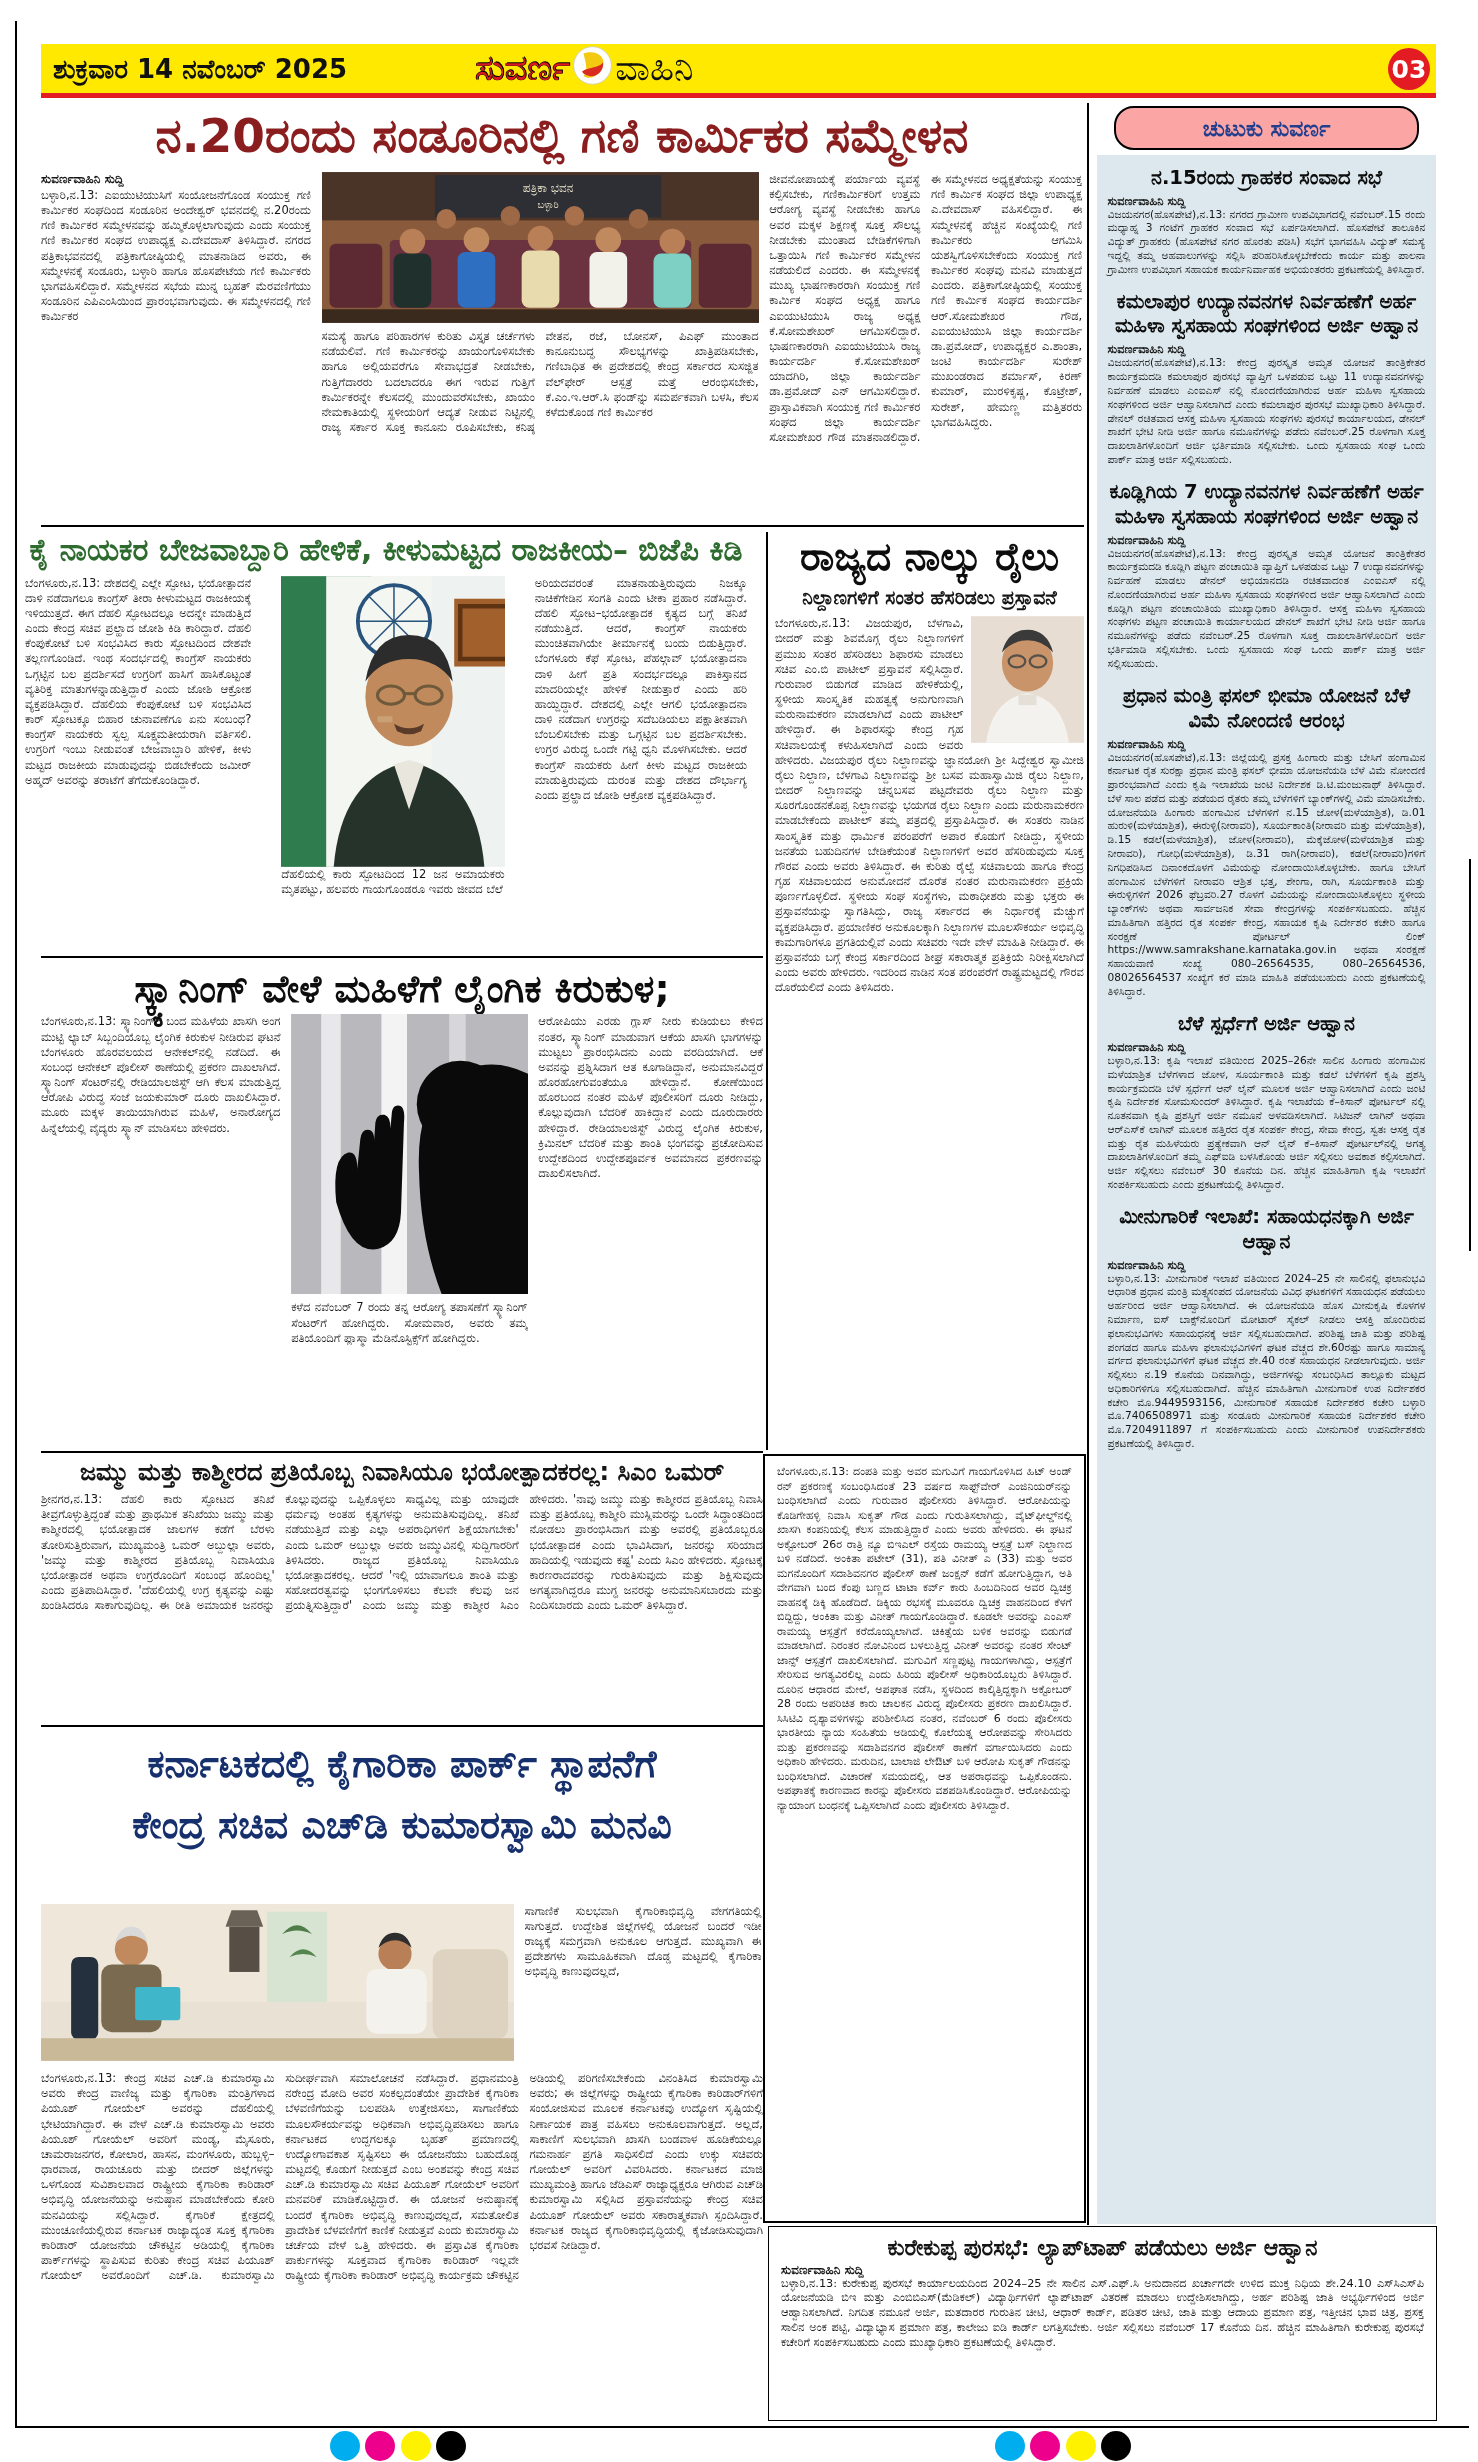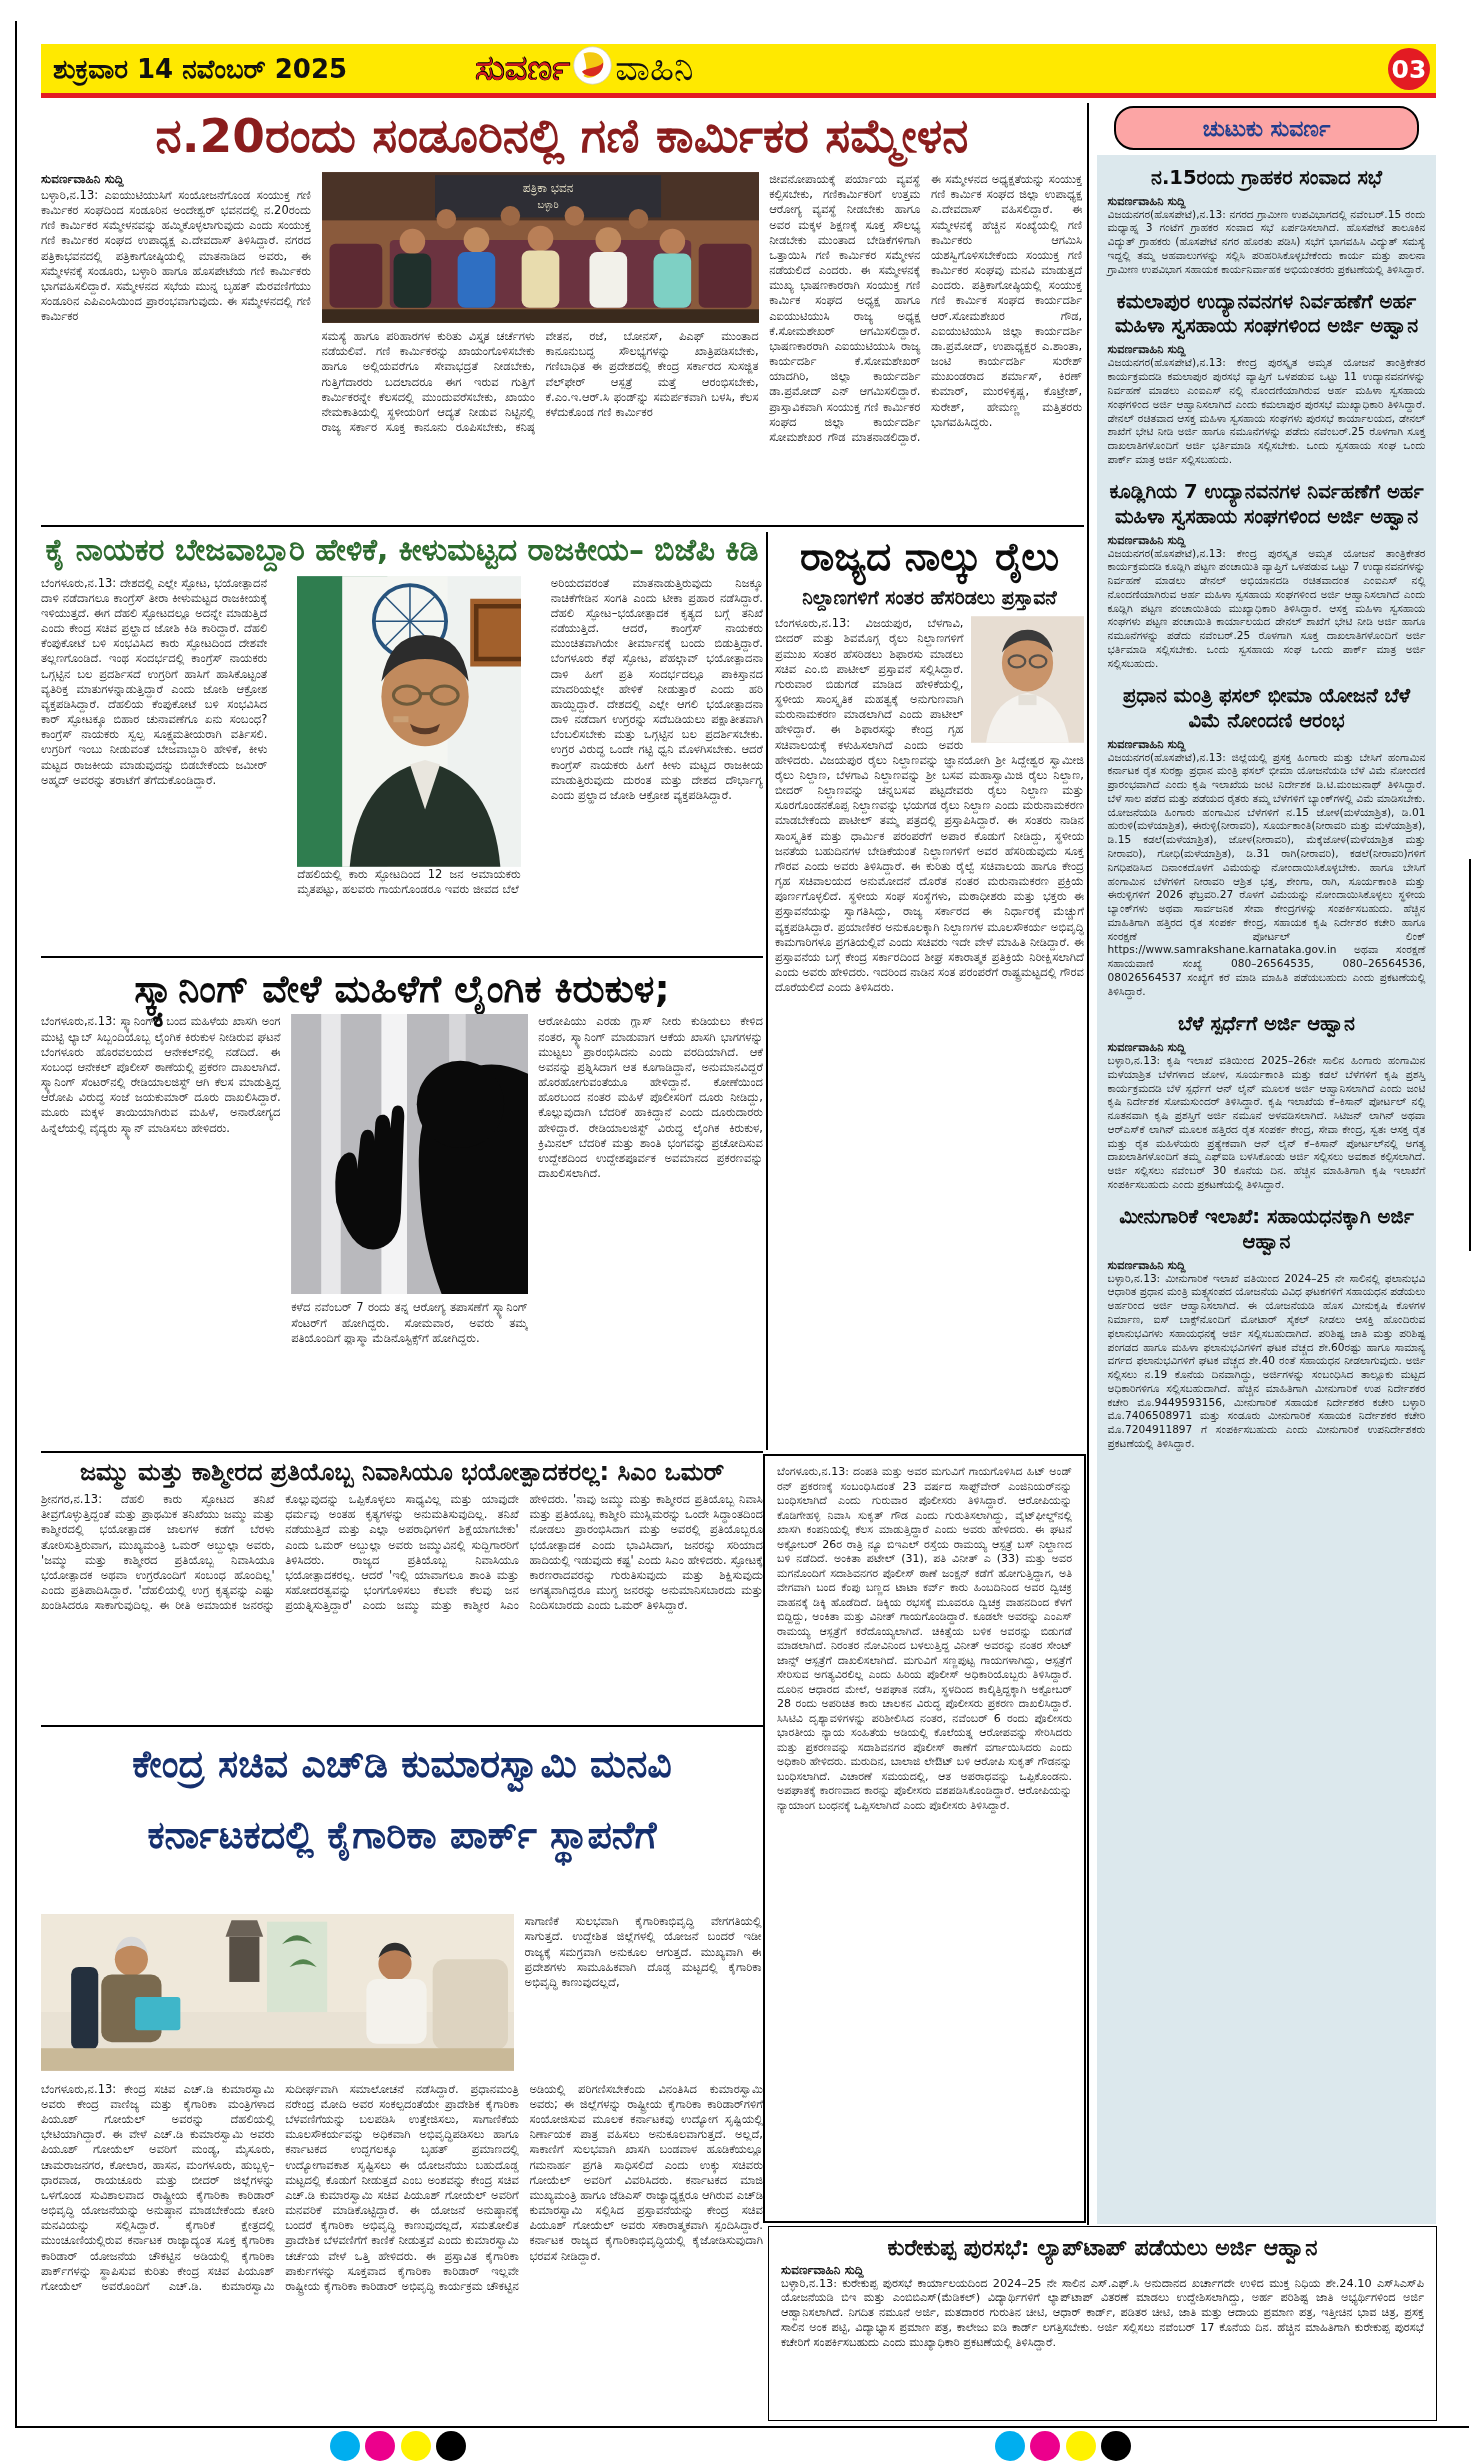--- a/index.html
+++ b/index.html
@@ -145,21 +145,21 @@
       <circle cx="335" cy="58" r="13" fill="#a8714c"></circle>
         <circle cx="420" cy="62" r="13" fill="#9c6845"></circle>
       <rect x="0" y="182" width="580" height="18" fill="#3a2a1d"></rect>
     </svg>
     <div class="bodytext cols2" style="height:190px; margin-top:6px;">ಸಮಸ್ಯೆ ಹಾಗೂ ಪರಿಹಾರಗಳ ಕುರಿತು ವಿಸ್ತೃತ ಚರ್ಚೆಗಳು ನಡೆಯಲಿವೆ. ಗಣಿ ಕಾರ್ಮಿಕರನ್ನು ಖಾಯಂಗೊಳಿಸಬೇಕು ಹಾಗೂ ಅಲ್ಲಿಯವರೆಗೂ ಸೇವಾಭದ್ರತೆ ನೀಡಬೇಕು, ಗುತ್ತಿಗೆದಾರರು ಬದಲಾದರೂ ಈಗ ಇರುವ ಗುತ್ತಿಗೆ ಕಾರ್ಮಿಕರನ್ನೇ ಕೆಲಸದಲ್ಲಿ ಮುಂದುವರೆಸಬೇಕು, ಖಾಯಂ ನೇಮಕಾತಿಯಲ್ಲಿ ಸ್ಥಳೀಯರಿಗೆ ಆದ್ಯತೆ ನೀಡುವ ನಿಟ್ಟಿನಲ್ಲಿ ರಾಜ್ಯ ಸರ್ಕಾರ ಸೂಕ್ತ ಕಾನೂನು ರೂಪಿಸಬೇಕು, ಕನಿಷ್ಠ ವೇತನ, ರಜೆ, ಬೋನಸ್, ಪಿಎಫ್ ಮುಂತಾದ ಕಾನೂನುಬದ್ಧ ಸೌಲಭ್ಯಗಳನ್ನು ಖಾತ್ರಿಪಡಿಸಬೇಕು, ಗಣಿಬಾಧಿತ ಈ ಪ್ರದೇಶದಲ್ಲಿ ಕೇಂದ್ರ ಸರ್ಕಾರದ ಸುಸಜ್ಜಿತ ವೆಲ್‌ಫೇರ್ ಆಸ್ಪತ್ರೆ ಮತ್ತೆ ಆರಂಭಿಸಬೇಕು, ಕೆ.ಎಂ.ಇ.ಆರ್.ಸಿ ಫಂಡ್‌ನ್ನು ಸಮರ್ಪಕವಾಗಿ ಬಳಸಿ, ಕೆಲಸ ಕಳೆದುಕೊಂಡ ಗಣಿ ಕಾರ್ಮಿಕರ</div>
   </div>
   <div class="col bodytext cols2" style="width:313px;">ಜೀವನೋಪಾಯಕ್ಕೆ ಪರ್ಯಾಯ ವ್ಯವಸ್ಥೆ ಕಲ್ಪಿಸಬೇಕು, ಗಣಿಕಾರ್ಮಿಕರಿಗೆ ಉತ್ತಮ ಆರೋಗ್ಯ ವ್ಯವಸ್ಥೆ ನೀಡಬೇಕು ಹಾಗೂ ಅವರ ಮಕ್ಕಳ ಶಿಕ್ಷಣಕ್ಕೆ ಸೂಕ್ತ ಸೌಲಭ್ಯ ನೀಡಬೇಕು ಮುಂತಾದ ಬೇಡಿಕೆಗಳಿಗಾಗಿ ಒತ್ತಾಯಿಸಿ ಗಣಿ ಕಾರ್ಮಿಕರ ಸಮ್ಮೇಳನ ನಡೆಯಲಿದೆ ಎಂದರು. ಈ ಸಮ್ಮೇಳನಕ್ಕೆ ಮುಖ್ಯ ಭಾಷಣಕಾರರಾಗಿ ಸಂಯುಕ್ತ ಗಣಿ ಕಾರ್ಮಿಕ ಸಂಘದ ಅಧ್ಯಕ್ಷ ಹಾಗೂ ಎಐಯುಟಿಯುಸಿ ರಾಜ್ಯ ಅಧ್ಯಕ್ಷ ಕೆ.ಸೋಮಶೇಖರ್ ಆಗಮಿಸಲಿದ್ದಾರೆ. ಭಾಷಣಕಾರರಾಗಿ ಎಐಯುಟಿಯುಸಿ ರಾಜ್ಯ ಕಾರ್ಯದರ್ಶಿ ಕೆ.ಸೋಮಶೇಖರ್ ಯಾದಗಿರಿ, ಜಿಲ್ಲಾ ಕಾರ್ಯದರ್ಶಿ ಡಾ.ಪ್ರಮೋದ್ ಎನ್ ಆಗಮಿಸಲಿದ್ದಾರೆ. ಪ್ರಾಸ್ತಾವಿಕವಾಗಿ ಸಂಯುಕ್ತ ಗಣಿ ಕಾರ್ಮಿಕರ ಸಂಘದ ಜಿಲ್ಲಾ ಕಾರ್ಯದರ್ಶಿ ಸೋಮಶೇಖರ ಗೌಡ ಮಾತನಾಡಲಿದ್ದಾರೆ. ಈ ಸಮ್ಮೇಳನದ ಅಧ್ಯಕ್ಷತೆಯನ್ನು ಸಂಯುಕ್ತ ಗಣಿ ಕಾರ್ಮಿಕ ಸಂಘದ ಜಿಲ್ಲಾ ಉಪಾಧ್ಯಕ್ಷ ಎ.ದೇವದಾಸ್ ವಹಿಸಲಿದ್ದಾರೆ. ಈ ಸಮ್ಮೇಳನಕ್ಕೆ ಹೆಚ್ಚಿನ ಸಂಖ್ಯೆಯಲ್ಲಿ ಗಣಿ ಕಾರ್ಮಿಕರು ಆಗಮಿಸಿ ಯಶಸ್ವಿಗೊಳಿಸಬೇಕೆಂದು ಸಂಯುಕ್ತ ಗಣಿ ಕಾರ್ಮಿಕರ ಸಂಘವು ಮನವಿ ಮಾಡುತ್ತದೆ ಎಂದರು. ಪತ್ರಿಕಾಗೋಷ್ಠಿಯಲ್ಲಿ ಸಂಯುಕ್ತ ಗಣಿ ಕಾರ್ಮಿಕ ಸಂಘದ ಕಾರ್ಯದರ್ಶಿ ಆರ್.ಸೋಮಶೇಖರ ಗೌಡ, ಎಐಯುಟಿಯುಸಿ ಜಿಲ್ಲಾ ಕಾರ್ಯದರ್ಶಿ ಡಾ.ಪ್ರಮೋದ್, ಉಪಾಧ್ಯಕ್ಷರ ಎ.ಶಾಂತಾ, ಜಂಟಿ ಕಾರ್ಯದರ್ಶಿ ಸುರೇಶ್ ಮುಖಂಡರಾದ ಶರ್ಮಾಸ್, ಕಿರಣ್ ಕುಮಾರ್, ಮುರಳಿಕೃಷ್ಣ, ಕೊಟ್ರೇಶ್, ಸುರೇಶ್, ಹೇಮಣ್ಣ ಮತ್ತಿತರರು ಭಾಗವಹಿಸಿದ್ದರು.</div>
 </div>
 <div class="abs rule" style="left:41px; top:525px; width:1043px; height:2.3px;"></div>
 
-<div class="abs" style="left:41px; top:532px; width:722px; height:421px; overflow:hidden;">
+<div class="abs" style="left:25px; top:532px; width:722px; height:421px; overflow:hidden;">
   <div class="headline-green" style="margin-bottom:7.5px;">ಕೈ ನಾಯಕರ ಬೇಜವಾಬ್ದಾರಿ ಹೇಳಿಕೆ, ಕೀಳುಮಟ್ಟದ ರಾಜಕೀಯ– ಬಿಜೆಪಿ ಕಿಡಿ</div>
   <div class="colwrap" style="height:369px;gap:30px;">
     <div class="col bodytext" style="width:241px;">ಬೆಂಗಳೂರು,ನ.13: ದೇಶದಲ್ಲಿ ಎಲ್ಲೇ ಸ್ಫೋಟ, ಭಯೋತ್ಪಾದನೆ ದಾಳಿ ನಡೆದಾಗಲೂ ಕಾಂಗ್ರೆಸ್ ತೀರಾ ಕೀಳುಮಟ್ಟದ ರಾಜಕೀಯಕ್ಕೆ ಇಳಿಯುತ್ತದೆ. ಈಗ ದೆಹಲಿ ಸ್ಫೋಟದಲ್ಲೂ ಅದನ್ನೇ ಮಾಡುತ್ತಿದೆ ಎಂದು ಕೇಂದ್ರ ಸಚಿವ ಪ್ರಲ್ಹಾದ ಜೋಶಿ ಕಿಡಿ ಕಾರಿದ್ದಾರೆ. ದೆಹಲಿ ಕೆಂಪುಕೋಟೆ ಬಳಿ ಸಂಭವಿಸಿದ ಕಾರು ಸ್ಫೋಟದಿಂದ ದೇಶವೇ ತಲ್ಲಣಗೊಂಡಿದೆ. ಇಂಥ ಸಂದರ್ಭದಲ್ಲಿ ಕಾಂಗ್ರೆಸ್ ನಾಯಕರು ಒಗ್ಗಟ್ಟಿನ ಬಲ ಪ್ರದರ್ಶಿಸದೆ ಉಗ್ರರಿಗೆ ಹಾಸಿಗೆ ಹಾಸಿಕೊಟ್ಟಂತೆ ವ್ಯತಿರಿಕ್ತ ಮಾತುಗಳನ್ನಾಡುತ್ತಿದ್ದಾರೆ ಎಂದು ಜೋಶಿ ಆಕ್ರೋಶ ವ್ಯಕ್ತಪಡಿಸಿದ್ದಾರೆ. ದೆಹಲಿಯ ಕೆಂಪುಕೋಟೆ ಬಳಿ ಸಂಭವಿಸಿದ ಕಾರ್ ಸ್ಫೋಟಕ್ಕೂ ಬಿಹಾರ ಚುನಾವಣೆಗೂ ಏನು ಸಂಬಂಧ? ಕಾಂಗ್ರೆಸ್ ನಾಯಕರು ಸ್ವಲ್ಪ ಸೂಕ್ಷ್ಮಮತೀಯರಾಗಿ ವರ್ತಿಸಲಿ. ಉಗ್ರರಿಗೆ ಇಂಬು ನೀಡುವಂತೆ ಬೇಜವಾಬ್ದಾರಿ ಹೇಳಿಕೆ, ಕೀಳು ಮಟ್ಟದ ರಾಜಕೀಯ ಮಾಡುವುದನ್ನು ಬಿಡಬೇಕೆಂದು ಜಮೀರ್ ಅಹ್ಮದ್ ಅವರನ್ನು ತರಾಟೆಗೆ ತೆಗೆದುಕೊಂಡಿದ್ದಾರೆ.</div>
     <div class="col" style="width:238px;">
       <svg class="photo" width="238" height="291" viewBox="0 0 316 386">
         <rect width="316" height="386" fill="#eef2f0"></rect>
         <rect x="0" y="0" width="120" height="386" fill="#2f7d4f"></rect>
         <rect x="60" y="0" width="140" height="386" fill="#f4f6f2"></rect>
         <circle cx="150" cy="60" r="48" fill="none" stroke="#27537d" stroke-width="5"></circle>
         <g stroke="#27537d" stroke-width="2">
@@ -235,22 +235,22 @@
   <div style="font-size:24px; font-weight:bold; text-align:center; margin-bottom:6px;">ಜಮ್ಮು ಮತ್ತು ಕಾಶ್ಮೀರದ ಪ್ರತಿಯೊಬ್ಬ ನಿವಾಸಿಯೂ ಭಯೋತ್ಪಾದಕರಲ್ಲ: ಸಿಎಂ ಒಮರ್</div>
   <div class="bodytext cols3" style="height:226px;">ಶ್ರೀನಗರ,ನ.13: ದೆಹಲಿ ಕಾರು ಸ್ಫೋಟದ ತನಿಖೆ ತೀವ್ರಗೊಳ್ಳುತ್ತಿದ್ದಂತೆ ಮತ್ತು ಪ್ರಾಥಮಿಕ ತನಿಖೆಯು ಜಮ್ಮು ಮತ್ತು ಕಾಶ್ಮೀರದಲ್ಲಿ ಭಯೋತ್ಪಾದಕ ಜಾಲಗಳ ಕಡೆಗೆ ಬೆರಳು ತೋರಿಸುತ್ತಿರುವಾಗ, ಮುಖ್ಯಮಂತ್ರಿ ಒಮರ್ ಅಬ್ದುಲ್ಲಾ ಅವರು, 'ಜಮ್ಮು ಮತ್ತು ಕಾಶ್ಮೀರದ ಪ್ರತಿಯೊಬ್ಬ ನಿವಾಸಿಯೂ ಭಯೋತ್ಪಾದಕ ಅಥವಾ ಉಗ್ರರೊಂದಿಗೆ ಸಂಬಂಧ ಹೊಂದಿಲ್ಲ' ಎಂದು ಪ್ರತಿಪಾದಿಸಿದ್ದಾರೆ. 'ದೆಹಲಿಯಲ್ಲಿ ಉಗ್ರ ಕೃತ್ಯವನ್ನು ಎಷ್ಟು ಖಂಡಿಸಿದರೂ ಸಾಕಾಗುವುದಿಲ್ಲ. ಈ ರೀತಿ ಅಮಾಯಕ ಜನರನ್ನು ಕೊಲ್ಲುವುದನ್ನು ಒಪ್ಪಿಕೊಳ್ಳಲು ಸಾಧ್ಯವಿಲ್ಲ ಮತ್ತು ಯಾವುದೇ ಧರ್ಮವು ಅಂತಹ ಕೃತ್ಯಗಳನ್ನು ಅನುಮತಿಸುವುದಿಲ್ಲ. ತನಿಖೆ ನಡೆಯುತ್ತಿದೆ ಮತ್ತು ಎಲ್ಲಾ ಅಪರಾಧಿಗಳಿಗೆ ಶಿಕ್ಷೆಯಾಗಬೇಕು' ಎಂದು ಒಮರ್ ಅಬ್ದುಲ್ಲಾ ಅವರು ಜಮ್ಮುವಿನಲ್ಲಿ ಸುದ್ದಿಗಾರರಿಗೆ ತಿಳಿಸಿದರು. ರಾಜ್ಯದ ಪ್ರತಿಯೊಬ್ಬ ನಿವಾಸಿಯೂ ಭಯೋತ್ಪಾದಕರಲ್ಲ. ಆದರೆ 'ಇಲ್ಲಿ ಯಾವಾಗಲೂ ಶಾಂತಿ ಮತ್ತು ಸಹೋದರತ್ವವನ್ನು ಭಂಗಗೊಳಿಸಲು ಕೆಲವೇ ಕೆಲವು ಜನ ಪ್ರಯತ್ನಿಸುತ್ತಿದ್ದಾರೆ' ಎಂದು ಜಮ್ಮು ಮತ್ತು ಕಾಶ್ಮೀರ ಸಿಎಂ ಹೇಳಿದರು. 'ನಾವು ಜಮ್ಮು ಮತ್ತು ಕಾಶ್ಮೀರದ ಪ್ರತಿಯೊಬ್ಬ ನಿವಾಸಿ ಮತ್ತು ಪ್ರತಿಯೊಬ್ಬ ಕಾಶ್ಮೀರಿ ಮುಸ್ಲಿಮರನ್ನು ಒಂದೇ ಸಿದ್ಧಾಂತದಿಂದ ನೋಡಲು ಪ್ರಾರಂಭಿಸಿದಾಗ ಮತ್ತು ಅವರಲ್ಲಿ ಪ್ರತಿಯೊಬ್ಬರೂ ಭಯೋತ್ಪಾದಕ ಎಂದು ಭಾವಿಸಿದಾಗ, ಜನರನ್ನು ಸರಿಯಾದ ಹಾದಿಯಲ್ಲಿ ಇಡುವುದು ಕಷ್ಟ' ಎಂದು ಸಿಎಂ ಹೇಳಿದರು. ಸ್ಫೋಟಕ್ಕೆ ಕಾರಣರಾದವರನ್ನು ಗುರುತಿಸುವುದು ಮತ್ತು ಶಿಕ್ಷಿಸುವುದು ಅಗತ್ಯವಾಗಿದ್ದರೂ ಮುಗ್ಧ ಜನರನ್ನು ಅನುಮಾನಿಸಬಾರದು ಮತ್ತು ನಿಂದಿಸಬಾರದು ಎಂದು ಒಮರ್ ತಿಳಿಸಿದ್ದಾರೆ.</div>
 </div>
 
 <div class="abs software-box">
   <div class="bodytext" style="font-size:11px;">ಬೆಂಗಳೂರು,ನ.13: ದಂಪತಿ ಮತ್ತು ಅವರ ಮಗುವಿಗೆ ಗಾಯಗೊಳಿಸಿದ ಹಿಟ್ ಅಂಡ್ ರನ್ ಪ್ರಕರಣಕ್ಕೆ ಸಂಬಂಧಿಸಿದಂತೆ 23 ವರ್ಷದ ಸಾಫ್ಟ್‌ವೇರ್ ಎಂಜಿನಿಯರ್‌ನನ್ನು ಬಂಧಿಸಲಾಗಿದೆ ಎಂದು ಗುರುವಾರ ಪೊಲೀಸರು ತಿಳಿಸಿದ್ದಾರೆ. ಆರೋಪಿಯನ್ನು ಕೊಡಿಗೇಹಳ್ಳಿ ನಿವಾಸಿ ಸುಕೃತ್ ಗೌಡ ಎಂದು ಗುರುತಿಸಲಾಗಿದ್ದು, ವೈಟ್‌ಫೀಲ್ಡ್‌ನಲ್ಲಿ ಖಾಸಗಿ ಕಂಪನಿಯಲ್ಲಿ ಕೆಲಸ ಮಾಡುತ್ತಿದ್ದಾರೆ ಎಂದು ಅವರು ಹೇಳಿದರು. ಈ ಘಟನೆ ಅಕ್ಟೋಬರ್ 26ರ ರಾತ್ರಿ ನ್ಯೂ ಬಿಇಎಲ್ ರಸ್ತೆಯ ರಾಮಯ್ಯ ಆಸ್ಪತ್ರೆ ಬಸ್ ನಿಲ್ದಾಣದ ಬಳಿ ನಡೆದಿದೆ. ಅಂಕಿತಾ ಪಟೇಲ್ (31), ಪತಿ ವಿನೀತ್ ಎ (33) ಮತ್ತು ಅವರ ಮಗನೊಂದಿಗೆ ಸದಾಶಿವನಗರ ಪೊಲೀಸ್ ಠಾಣೆ ಜಂಕ್ಷನ್ ಕಡೆಗೆ ಹೋಗುತ್ತಿದ್ದಾಗ, ಅತಿ ವೇಗವಾಗಿ ಬಂದ ಕೆಂಪು ಬಣ್ಣದ ಟಾಟಾ ಕರ್ವ್ ಕಾರು ಹಿಂಬದಿನಿಂದ ಅವರ ದ್ವಿಚಕ್ರ ವಾಹನಕ್ಕೆ ಡಿಕ್ಕಿ ಹೊಡೆದಿದೆ. ಡಿಕ್ಕಿಯ ರಭಸಕ್ಕೆ ಮೂವರೂ ದ್ವಿಚಕ್ರ ವಾಹನದಿಂದ ಕೆಳಗೆ ಬಿದ್ದಿದ್ದು, ಅಂಕಿತಾ ಮತ್ತು ವಿನೀತ್ ಗಾಯಗೊಂಡಿದ್ದಾರೆ. ಕೂಡಲೇ ಅವರನ್ನು ಎಂಎಸ್ ರಾಮಯ್ಯ ಆಸ್ಪತ್ರೆಗೆ ಕರೆದೊಯ್ಯಲಾಗಿದೆ. ಚಿಕಿತ್ಸೆಯ ಬಳಿಕ ಅವರನ್ನು ಬಿಡುಗಡೆ ಮಾಡಲಾಗಿದೆ. ನಿರಂತರ ನೋವಿನಿಂದ ಬಳಲುತ್ತಿದ್ದ ವಿನೀತ್ ಅವರನ್ನು ನಂತರ ಸೇಂಟ್ ಜಾನ್ಸ್ ಆಸ್ಪತ್ರೆಗೆ ದಾಖಲಿಸಲಾಗಿದೆ. ಮಗುವಿಗೆ ಸಣ್ಣಪುಟ್ಟ ಗಾಯಗಳಾಗಿದ್ದು, ಆಸ್ಪತ್ರೆಗೆ ಸೇರಿಸುವ ಅಗತ್ಯವಿರಲಿಲ್ಲ ಎಂದು ಹಿರಿಯ ಪೊಲೀಸ್ ಅಧಿಕಾರಿಯೊಬ್ಬರು ತಿಳಿಸಿದ್ದಾರೆ. ದೂರಿನ ಆಧಾರದ ಮೇಲೆ, ಅಪಘಾತ ನಡೆಸಿ, ಸ್ಥಳದಿಂದ ಕಾಲ್ಕಿತ್ತಿದ್ದಕ್ಕಾಗಿ ಅಕ್ಟೋಬರ್ 28 ರಂದು ಅಪರಿಚಿತ ಕಾರು ಚಾಲಕನ ವಿರುದ್ಧ ಪೊಲೀಸರು ಪ್ರಕರಣ ದಾಖಲಿಸಿದ್ದಾರೆ. ಸಿಸಿಟಿವಿ ದೃಶ್ಯಾವಳಿಗಳನ್ನು ಪರಿಶೀಲಿಸಿದ ನಂತರ, ನವೆಂಬರ್ 6 ರಂದು ಪೊಲೀಸರು ಭಾರತೀಯ ನ್ಯಾಯ ಸಂಹಿತೆಯ ಅಡಿಯಲ್ಲಿ ಕೊಲೆಯತ್ನ ಆರೋಪವನ್ನು ಸೇರಿಸಿದರು ಮತ್ತು ಪ್ರಕರಣವನ್ನು ಸದಾಶಿವನಗರ ಪೊಲೀಸ್ ಠಾಣೆಗೆ ವರ್ಗಾಯಿಸಿದರು ಎಂದು ಅಧಿಕಾರಿ ಹೇಳಿದರು. ಮರುದಿನ, ಬಾಲಾಜಿ ಲೇಔಟ್ ಬಳಿ ಆರೋಪಿ ಸುಕೃತ್ ಗೌಡನನ್ನು ಬಂಧಿಸಲಾಗಿದೆ. ವಿಚಾರಣೆ ಸಮಯದಲ್ಲಿ, ಆತ ಅಪರಾಧವನ್ನು ಒಪ್ಪಿಕೊಂಡನು. ಅಪಘಾತಕ್ಕೆ ಕಾರಣವಾದ ಕಾರನ್ನು ಪೊಲೀಸರು ವಶಪಡಿಸಿಕೊಂಡಿದ್ದಾರೆ. ಆರೋಪಿಯನ್ನು ನ್ಯಾಯಾಂಗ ಬಂಧನಕ್ಕೆ ಒಪ್ಪಿಸಲಾಗಿದೆ ಎಂದು ಪೊಲೀಸರು ತಿಳಿಸಿದ್ದಾರೆ.</div>
 </div>
 
 <div class="abs rule" style="left:41px; top:1725px; width:722px; height:2.3px;"></div>
 <div class="abs" style="left:41px; top:1734px; width:722px; height:682px; overflow:hidden;">
+  <div class="headline-navy">ಕರ್ನಾಟಕದಲ್ಲಿ ಕೈಗಾರಿಕಾ ಪಾರ್ಕ್ ಸ್ಥಾಪನೆಗೆ</div>
   <div class="headline-navy" style="margin-bottom:10.6px;">ಕೇಂದ್ರ ಸಚಿವ ಎಚ್‌ಡಿ ಕುಮಾರಸ್ವಾಮಿ ಮನವಿ</div>
-  <div class="headline-navy">ಕರ್ನಾಟಕದಲ್ಲಿ ಕೈಗಾರಿಕಾ ಪಾರ್ಕ್ ಸ್ಥಾಪನೆಗೆ</div>
   <div class="colwrap" style="height:160px;margin-top:48px;">
     <svg class="photo" width="473" height="157" viewBox="0 0 628 208">
       <rect width="628" height="208" fill="#e9e2d4"></rect>
       <rect x="0" y="0" width="628" height="130" fill="#efe8da"></rect>
       <rect x="250" y="30" width="40" height="60" fill="#574f45"></rect>
       <path d="M245 30 h50 l-8 -22 h-34z" fill="#6b6257"></path>
       <rect x="300" y="10" width="80" height="120" fill="#d8e4d2"></rect>
       <path d="M320 40 q20 -24 40 0 q-20 -10 -40 0z" fill="#4f7d4a"></path>
       <path d="M330 70 q18 -20 36 0 q-18 -8 -36 0z" fill="#55854f"></path>
 

